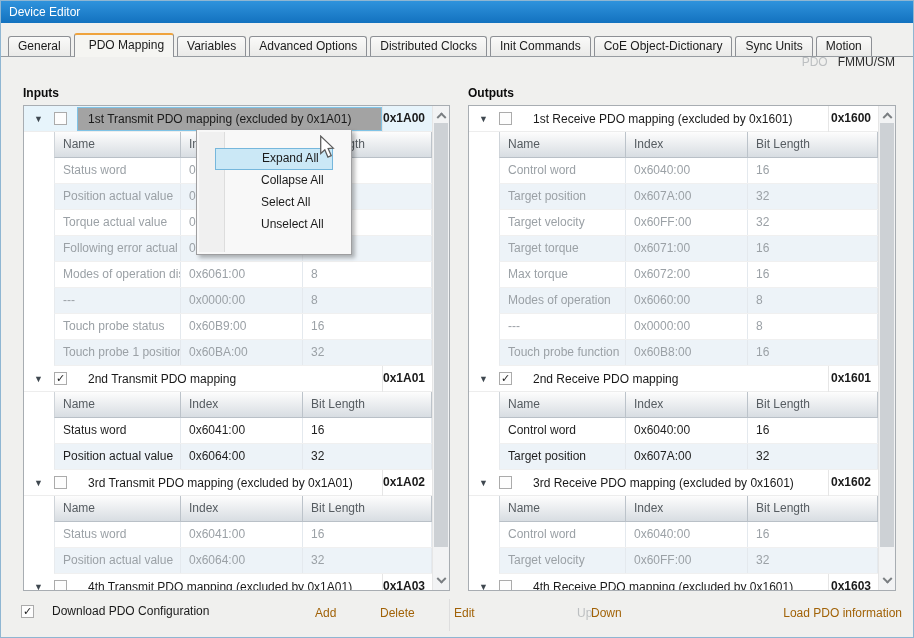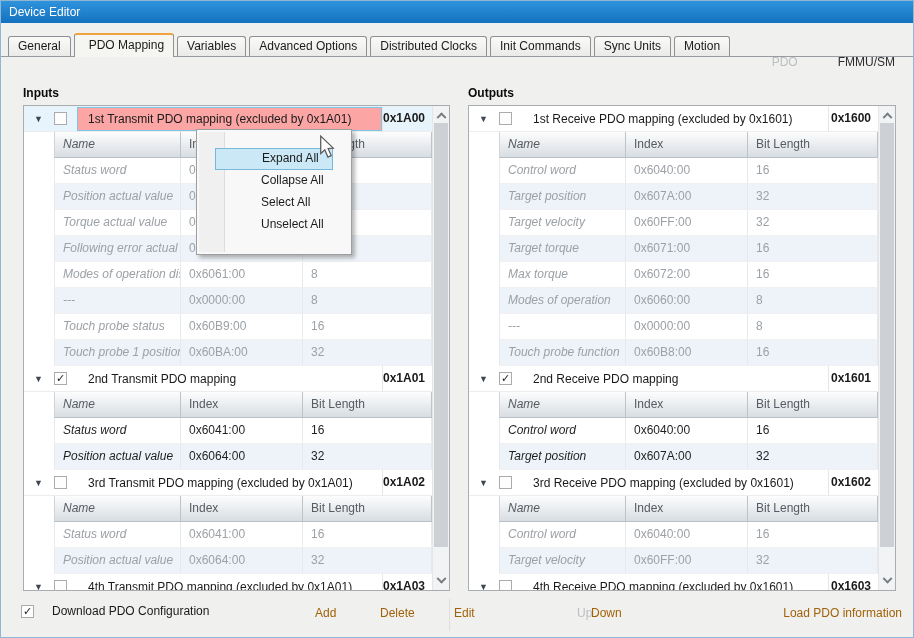--- a/index.html
+++ b/index.html
@@ -16,21 +16,21 @@
   .tabstrip { position:absolute; left:0; top:22px; right:0; height:34px;
               display:flex; align-items:flex-end; padding-left:7px;
               border-bottom:1px solid #979ca1; background:#f0f0ee; }
   .tab { height:20px; line-height:18px; padding:0 9px; margin-right:3px;
          background:linear-gradient(#fafaf9,#eaeae8); border:1px solid #8d9095;
          border-bottom:none; border-radius:3px 3px 0 0; white-space:nowrap; }
   .tab.active { height:24px; line-height:21px; background:#f5f5f2;
                 border-top:2px solid #efa33d; margin-bottom:-1px; z-index:2;padding-left:14px; }
 
   
-  .view-toggle { position:absolute; top:54px; right:18px; display:flex; gap:40px; }
+  .view-toggle { position:absolute; top:54px; right:18px; display:flex; gap:10px; }
   .vt-pdo { color:#bcbfc1; }
   .vt-fmmu { color:#2c2c2c; }
 
   .panel-label { position:absolute; font-weight:bold; color:#0b0b0b; }
   #inputs-label { left:22px; top:85px; }
   #outputs-label { left:467px; top:85px; }
 
   
   .panel { position:absolute; top:104px; height:486px; background:#fff;
            border:1px solid #a8adb2; }
@@ -52,37 +52,37 @@
   
   .sec-row { display:flex; align-items:center; height:26px; background:#fff;
              border-bottom:1px solid #ededed; }
   .sec-row.sel { background:#e7f4fb; }
   .tri { width:20px; margin-left:10px; color:#3f4850; font-size:9px; text-align:left; }
   .cbx { width:13px; height:13px; border:1px solid #ababab; background:#fdfdfd;
          margin-right:10px; font-size:11px; line-height:11px; text-align:center;
          color:#1b1b1b; flex:none; }
   .sec-title { flex:1; height:24px; line-height:23px; padding-left:10px;
                border:1px solid transparent; white-space:nowrap; overflow:hidden; }
-  .sec-title.hl { background:#fca5a5; border:1px solid #7fc3e6; }
+  .sec-title.hl { background:#a3a3a3; border:1px solid #7fc3e6; }
   .sec-hex { width:50px; height:26px; line-height:25px; text-align:right;
              padding-right:7px; border-left:1px solid #e6e6e6; flex:none;font-weight:bold; }
 
   
   .thead { display:flex; height:26px; margin-left:30px;
            background:linear-gradient(#fdfdfd,#d8dde2); border-left:1px solid #cfd4d9;
            border-bottom:1px solid #b9c0c7; color:#565c61; }
   .thead .c { line-height:25px; padding-left:8px; border-right:1px solid #bcc3ca; }
   .trow { display:flex; height:26px; margin-left:30px; background:#fff;
           border-left:1px solid #e8ebee; border-bottom:1px solid #f0f0f0; }
   .trow.alt { background:#edf3f8; }
   .trow .c { line-height:25px; padding-left:8px; border-right:1px solid #e4e9ee;
              overflow:hidden; white-space:nowrap; }
   .trow.off .c { color:#9ba1a6; }
   .trow.on .c { color:#1f1f1f; }
-  .c0 { width:126px; flex:none;font-style:italic; } .c1 { width:122px; flex:none; } .c2 { flex:1; }
+  .c0 { width:126px; flex:none; } .c1 { width:122px; flex:none; } .c2 { flex:1; }
 
   
   .cmenu { position:absolute; left:195px; top:128px; width:156px; z-index:10;
            background:#f8f8f8; border:1px solid #9e9ea0; padding:18px;
            box-shadow:3px 3px 4px rgba(0,0,0,0.28); }
   .icon-strip { position:absolute; left:2px; top:2px; bottom:2px; width:26px;
                 background:#f0f0f0; border-right:1px solid #ddd; }
   .mi { position:relative; height:22px; line-height:21px; padding-left:46px;
         color:#1b1b1b; white-space:nowrap; }
   .mi.hl { background:#cbe8f6; border:1px solid #76b7dc; line-height:19px; }
@@ -108,20 +108,21 @@
     <span>Device Editor</span>
   </div>
 
   <div class="tabstrip" id="tabstrip">
       <div class="tab">General</div>
       <div class="tab active">PDO Mapping</div>
       <div class="tab">Variables</div>
       <div class="tab">Advanced Options</div>
       <div class="tab">Distributed Clocks</div>
       <div class="tab">Init Commands</div>
+      <div class="tab">CoE Object-Dictionary</div>
       <div class="tab">Sync Units</div>
       <div class="tab">Motion</div>
     </div>
 
   <div class="view-toggle">
     <span class="vt-pdo">PDO</span>
     <span class="vt-fmmu">FMMU/SM</span>
   </div>
 
   <div class="panel-label" id="inputs-label">Inputs</div>

